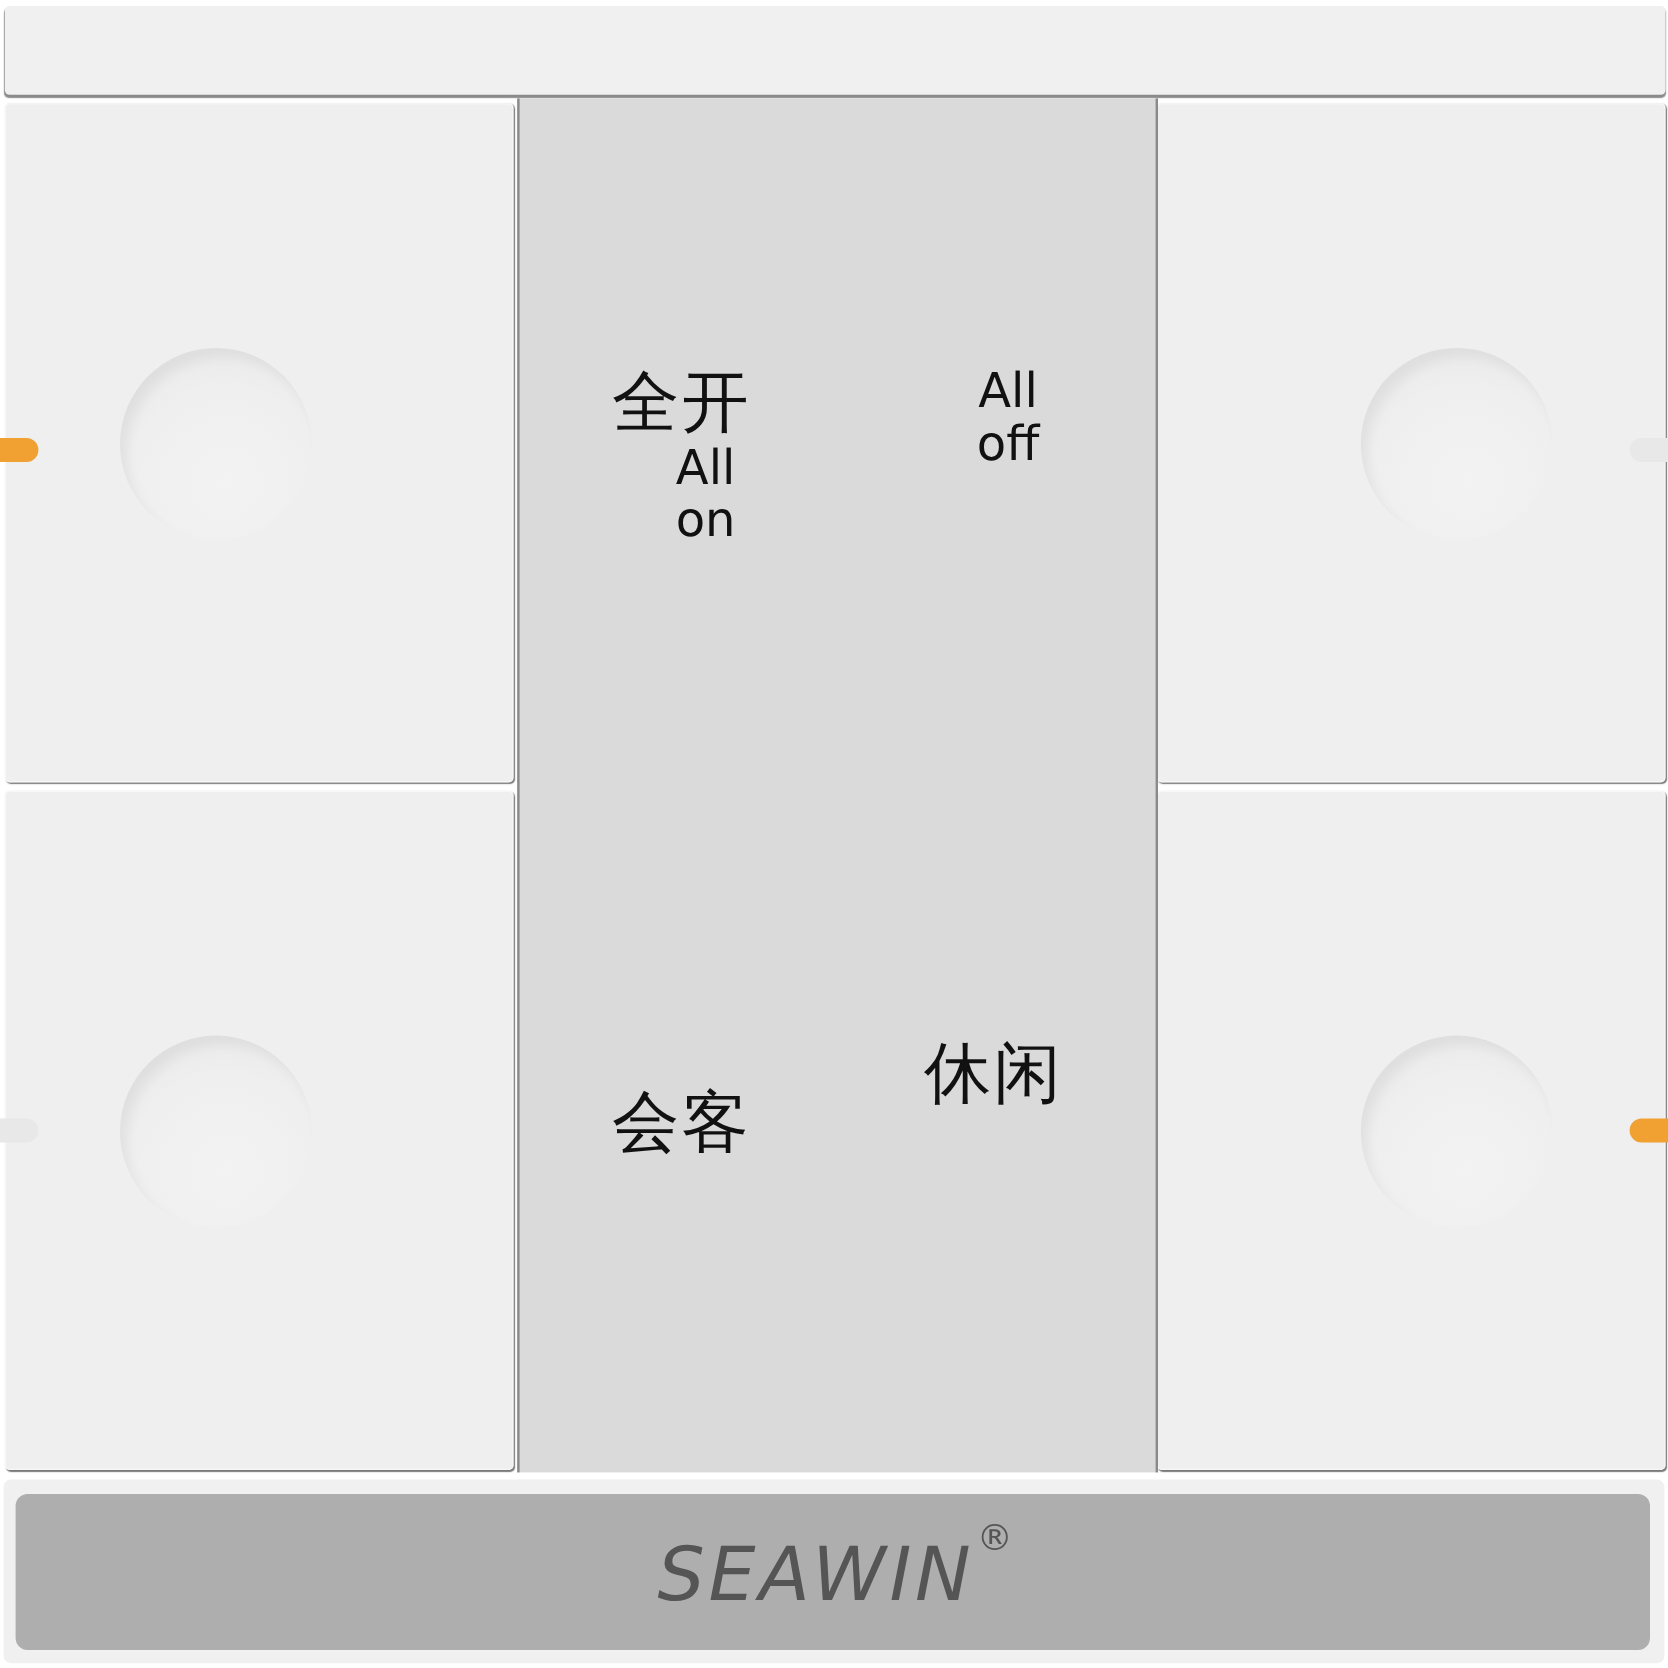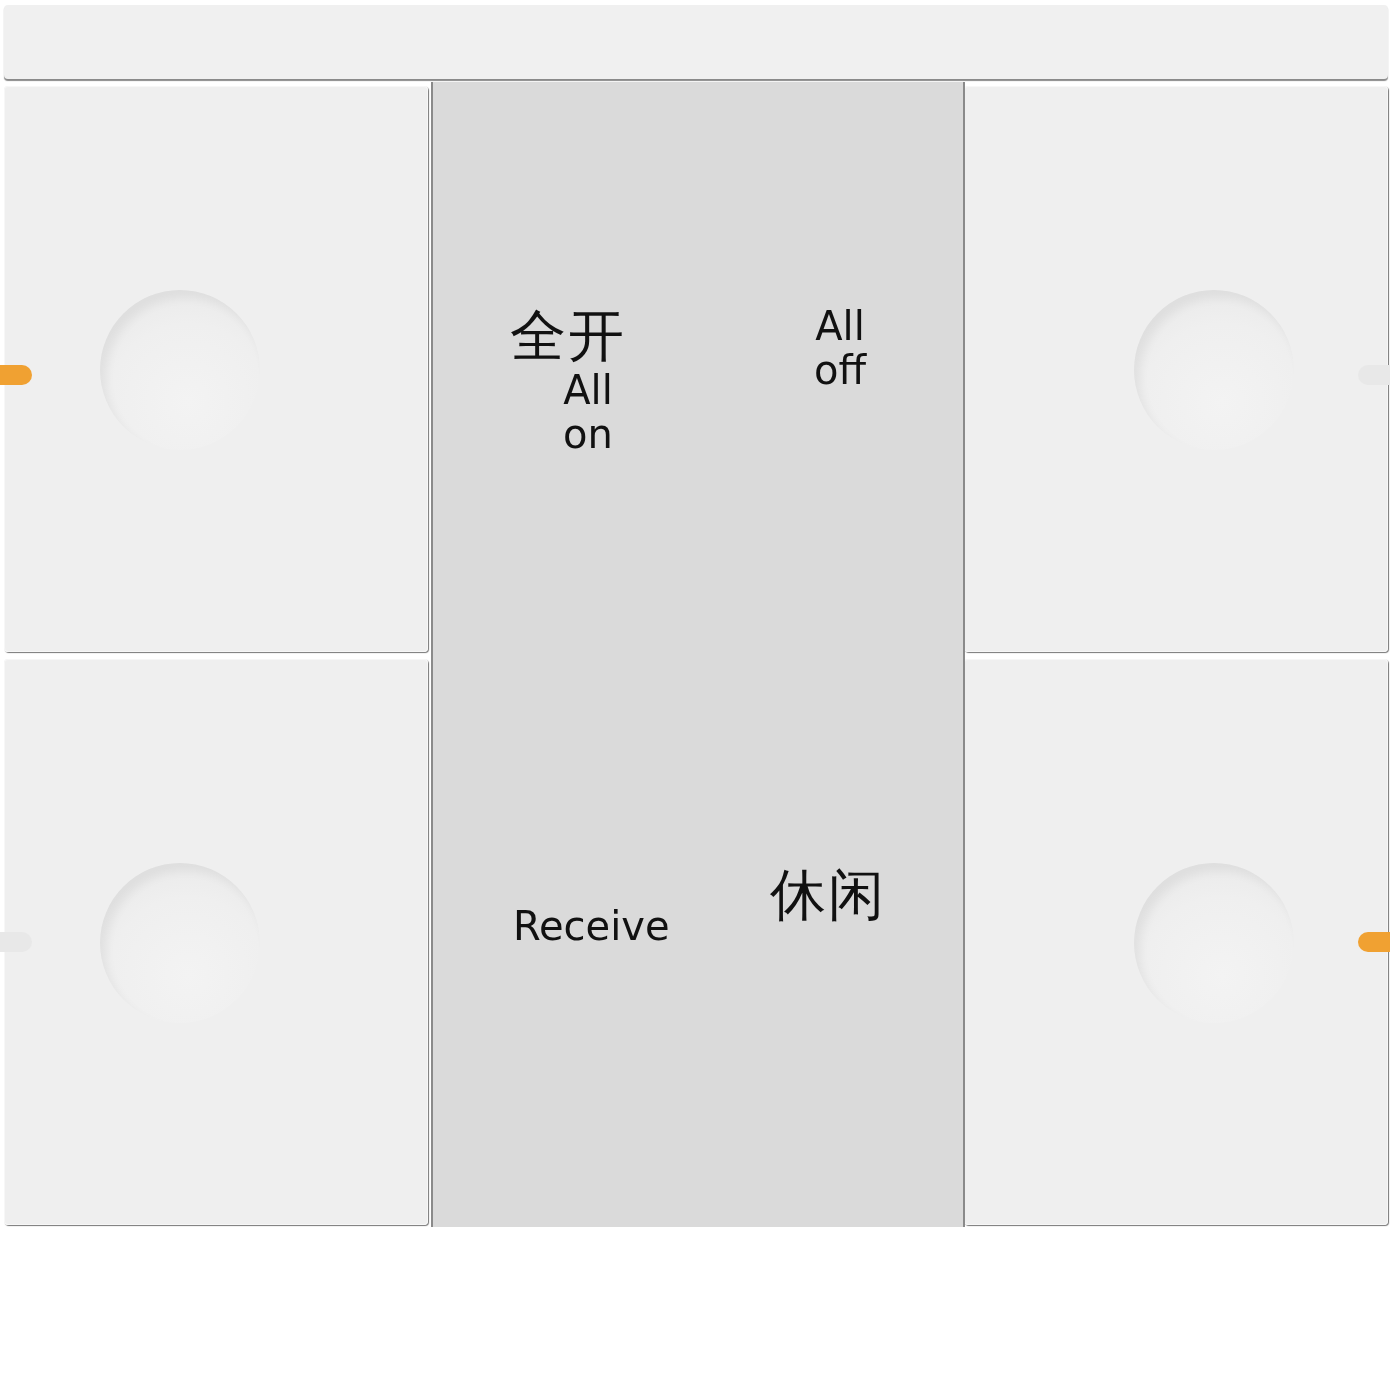--- a/index.html
+++ b/index.html
@@ -69,20 +69,26 @@
 
   <div class="center-panel">
     <div class="label-block lb-allon">
       <div class="label-cn">全开</div>
       <div class="label-en">All on</div>
     </div>
     <div class="label-block lb-alloff">
       <div class="label-en">All off</div>
     </div>
     <div class="label-block lb-receive">
-      <div class="label-en">Receive</div>
+      <div class="label-cn">会客</div>
     </div>
     <div class="label-block lb-leisure">
       <div class="label-cn">休闲</div>
     </div>
   </div>
 
+  <div class="bottom-frame">
+    <div class="nameplate">
+      <span class="brand">SEAWIN</span>
+      <span class="reg">®</span>
+    </div>
+  </div>
 </div>
 
 </body></html>

